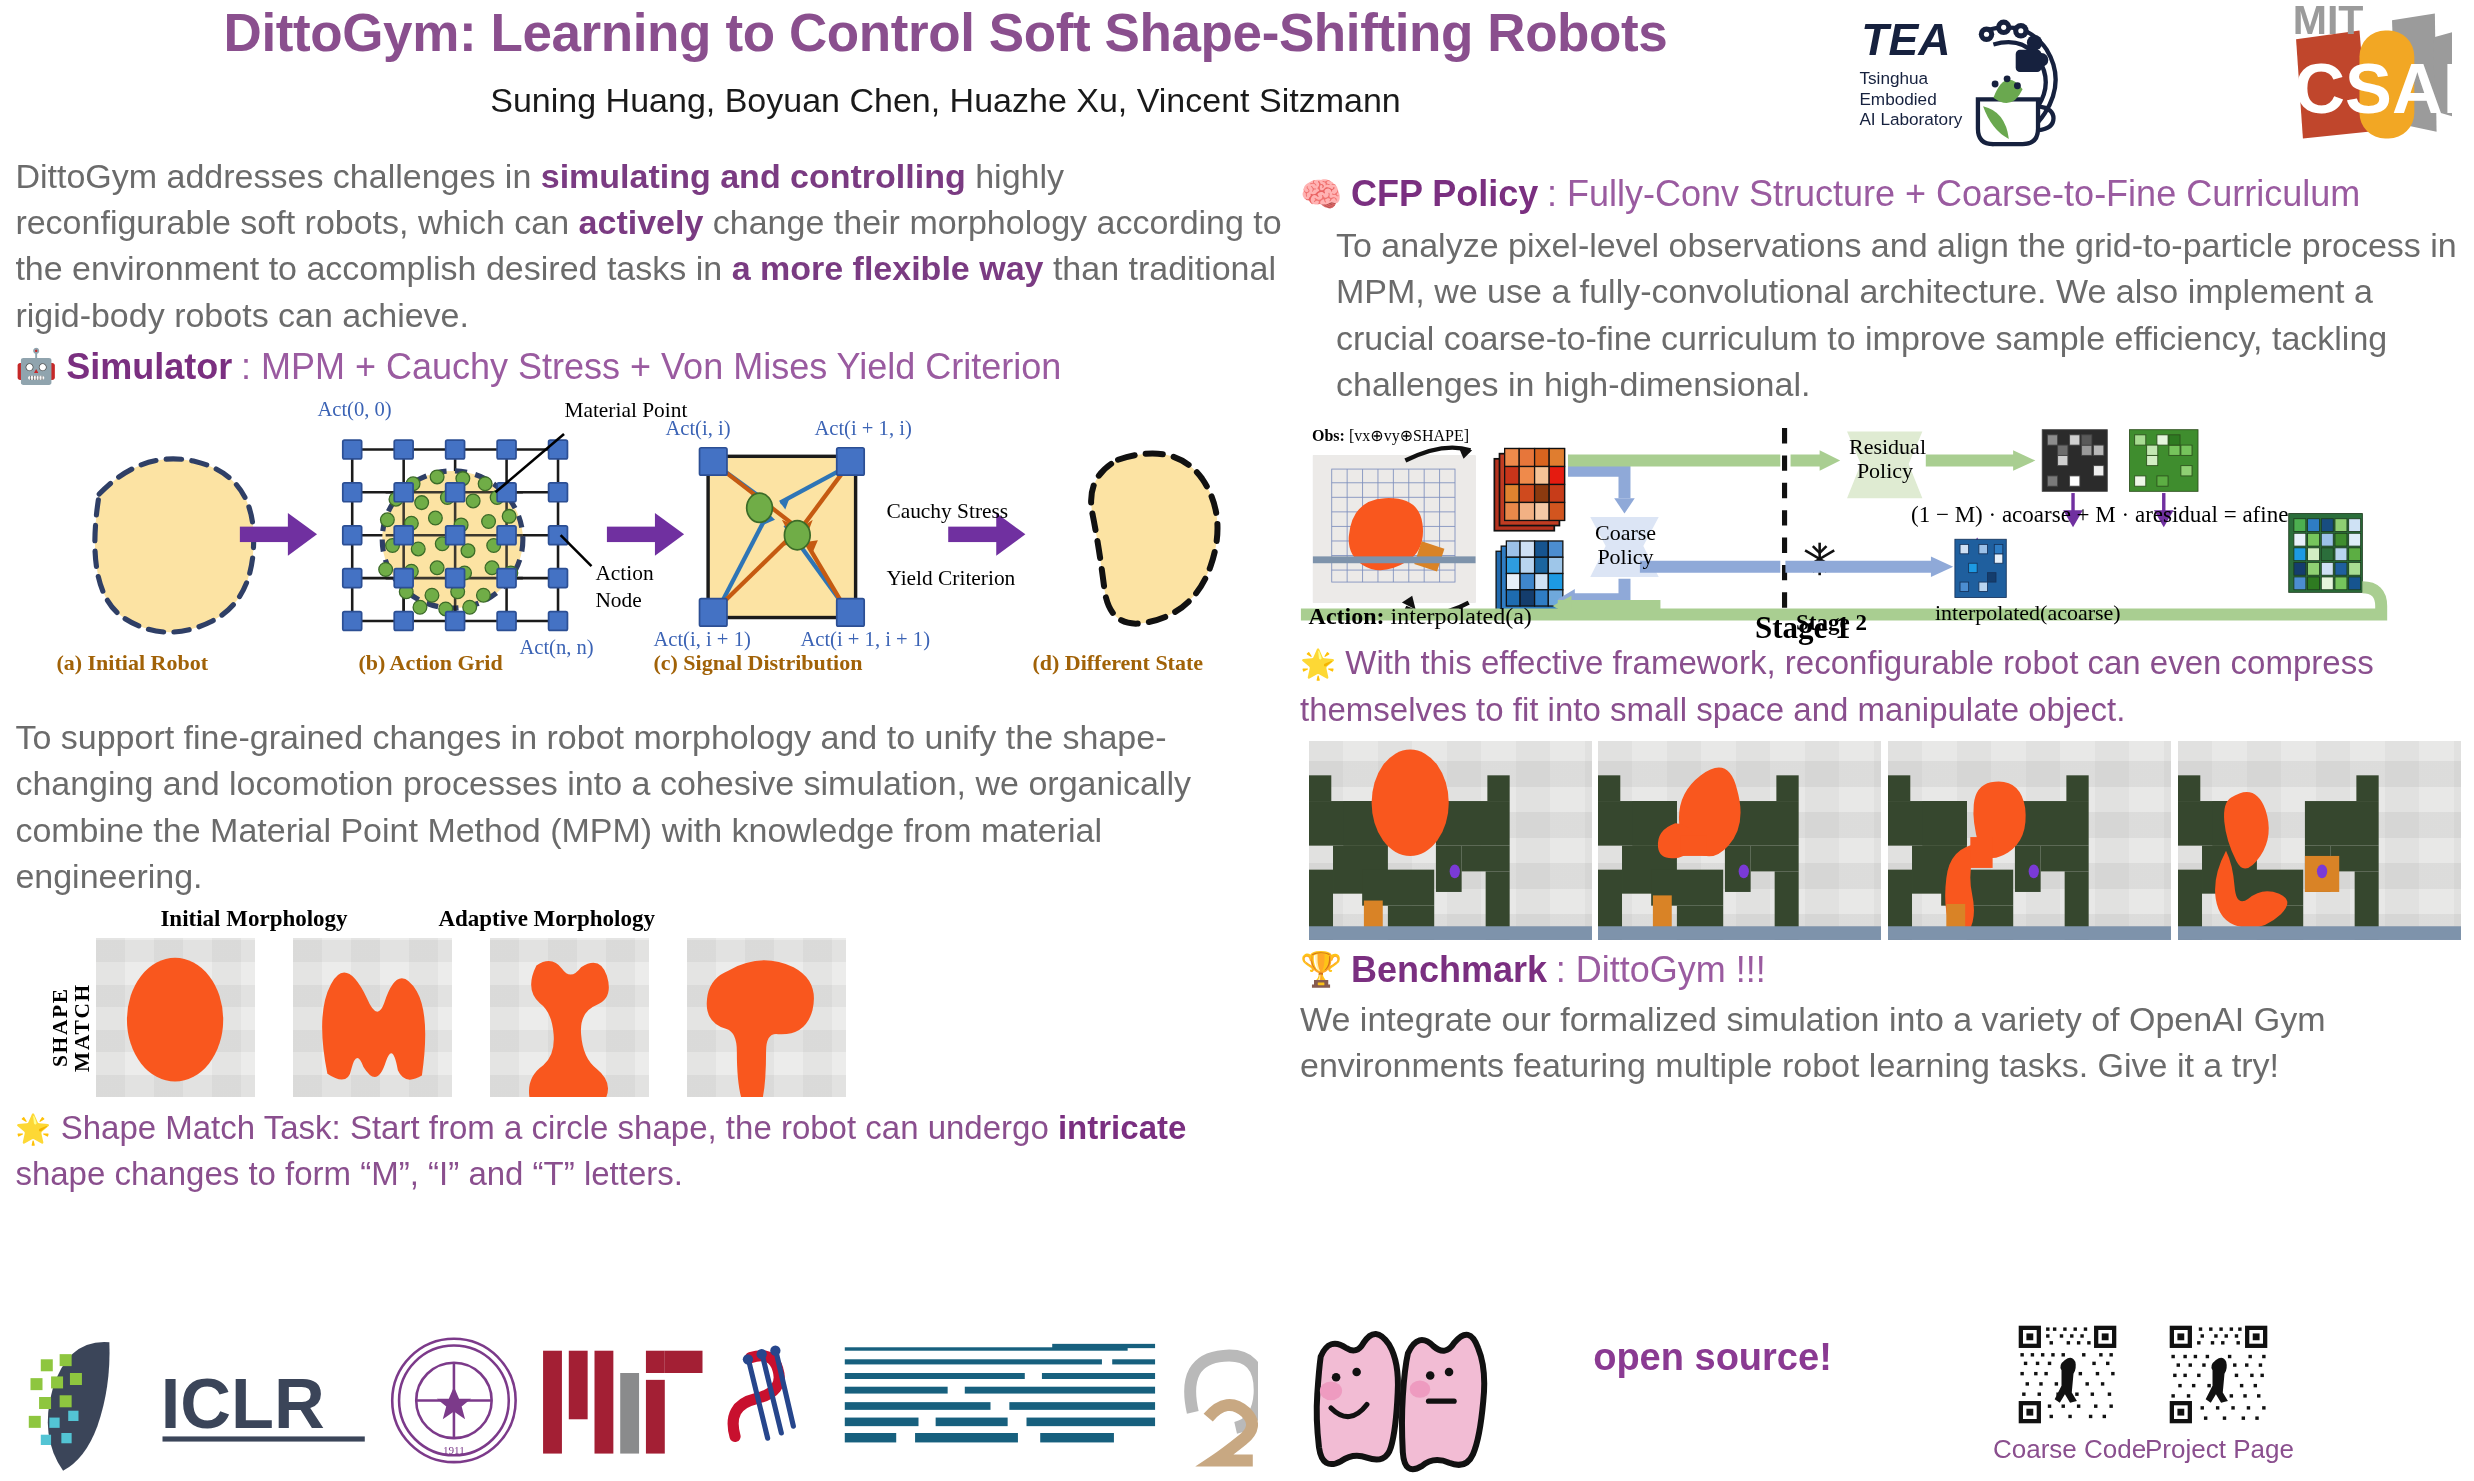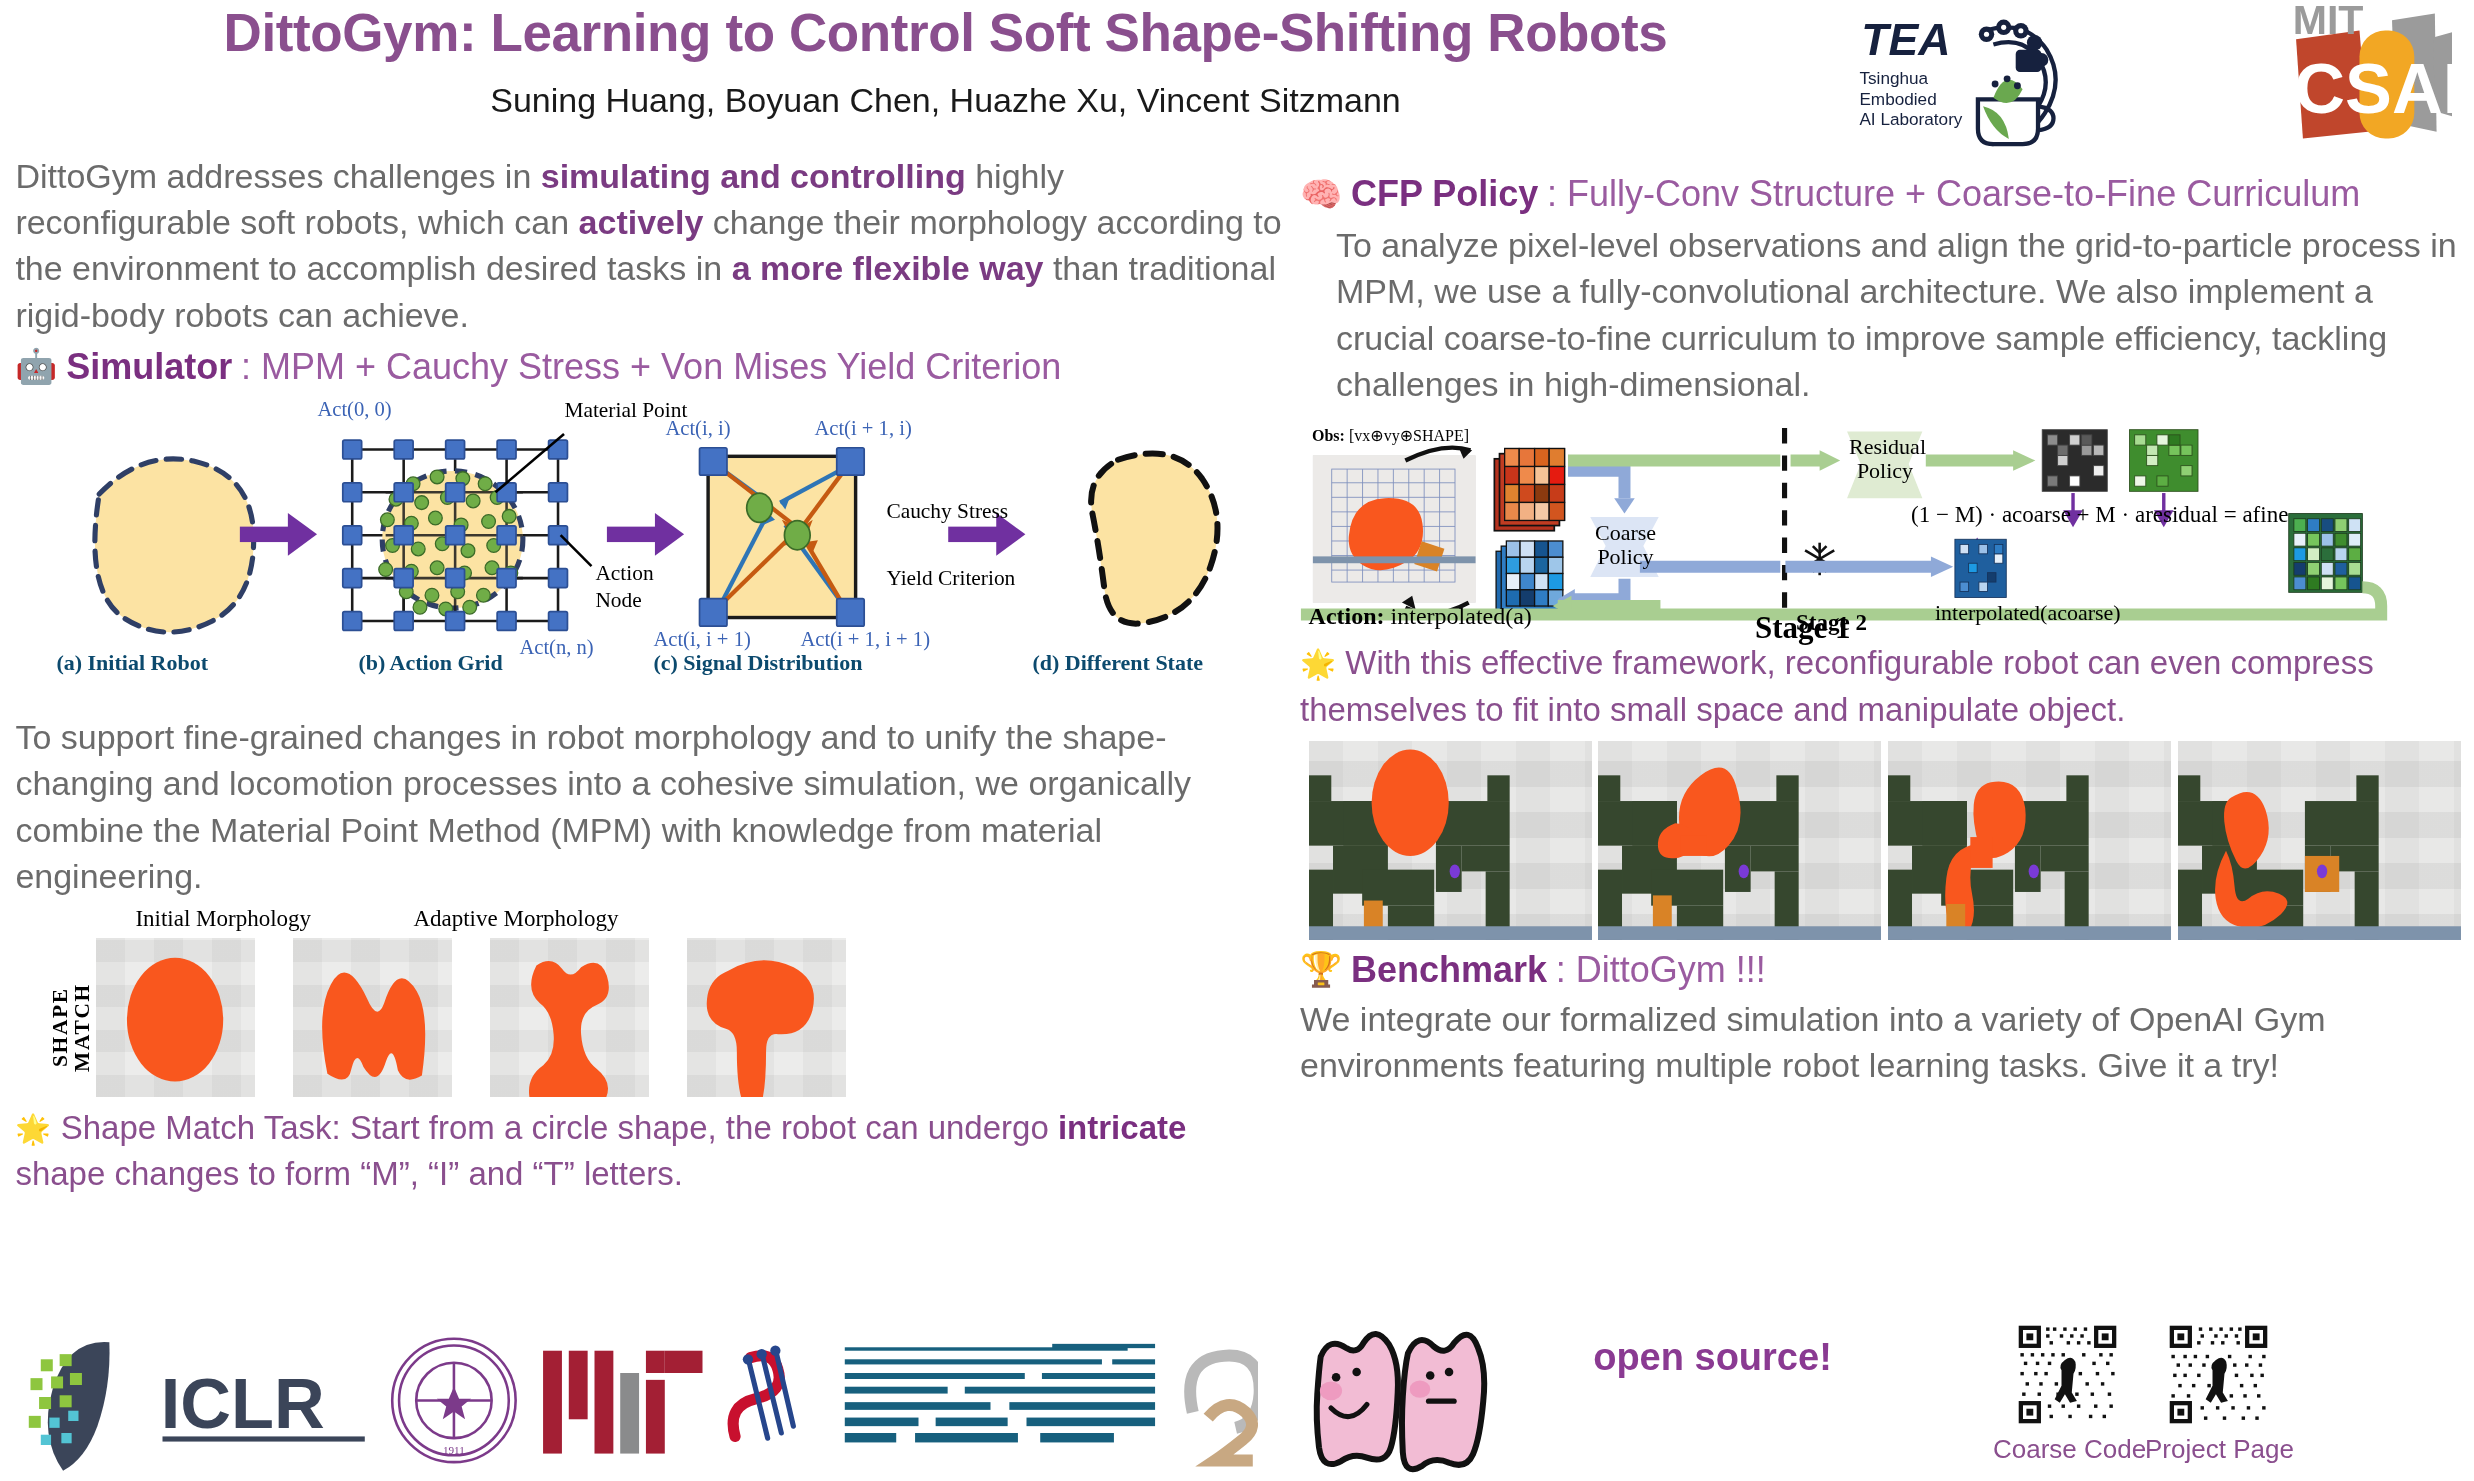--- a/index.html
+++ b/index.html
@@ -44,31 +44,31 @@
   .heading .rest { font-weight:400; color:#9A5BA0; }
 
   p.purple {
     font-size:33px; line-height:1.42; color:#8A4F8E;
   }
   p.purple b { font-weight:bold; color:#7A2F80; }
   p.purple .emoji { font-size:29px; }
 
   
   .mpm { position:relative; width:1261px; height:309px; margin-top:10.3px; }
-  .fig-cap { position:absolute; font-size:22px; font-weight:bold; color:#0c4a6e;
+  .fig-cap { position:absolute; font-size:22px; font-weight:bold; color:#a16207;
              font-family:"Liberation Serif", serif; white-space:nowrap; }
   .act-lbl { position:absolute; font-size:20.6px; color:#3b63b5;
              font-family:"Liberation Serif", serif; white-space:nowrap; }
   .blk-lbl { position:absolute; font-size:21.4px; color:#000;
              font-family:"Liberation Serif", serif; white-space:nowrap; }
 
   
   .sm-wrap { position:relative; width:1201px; height:197px; margin-top:5.1px; }
-  .sm-head { position:absolute; font-size:23px; font-weight:normal; color:#000;
-             font-family:"Liberation Serif", serif; white-space:nowrap; }
+  .sm-head { position:absolute; font-size:23px; font-weight:bold; color:#000;
+             font-family:"Liberation Serif", serif; white-space:nowrap;margin-left:25px; }
   .sm-side { position:absolute; left:34px; top:50px;
              writing-mode:vertical-rl; transform:rotate(180deg);
              font-size:21.4px; font-weight:bold; letter-spacing:1.7px;
              font-family:"Liberation Serif", serif; color:#000;
              text-align:center; line-height:1.05; }
   .sm-tile { position:absolute; top:34px; width:159px; height:159px;
              background:
                repeating-linear-gradient(0deg, rgba(0,0,0,.045) 0 22px, rgba(0,0,0,0) 22px 45px),
                repeating-linear-gradient(90deg, rgba(0,0,0,.035) 0 29px, rgba(0,0,0,0) 29px 58px),
                #ececeb;

